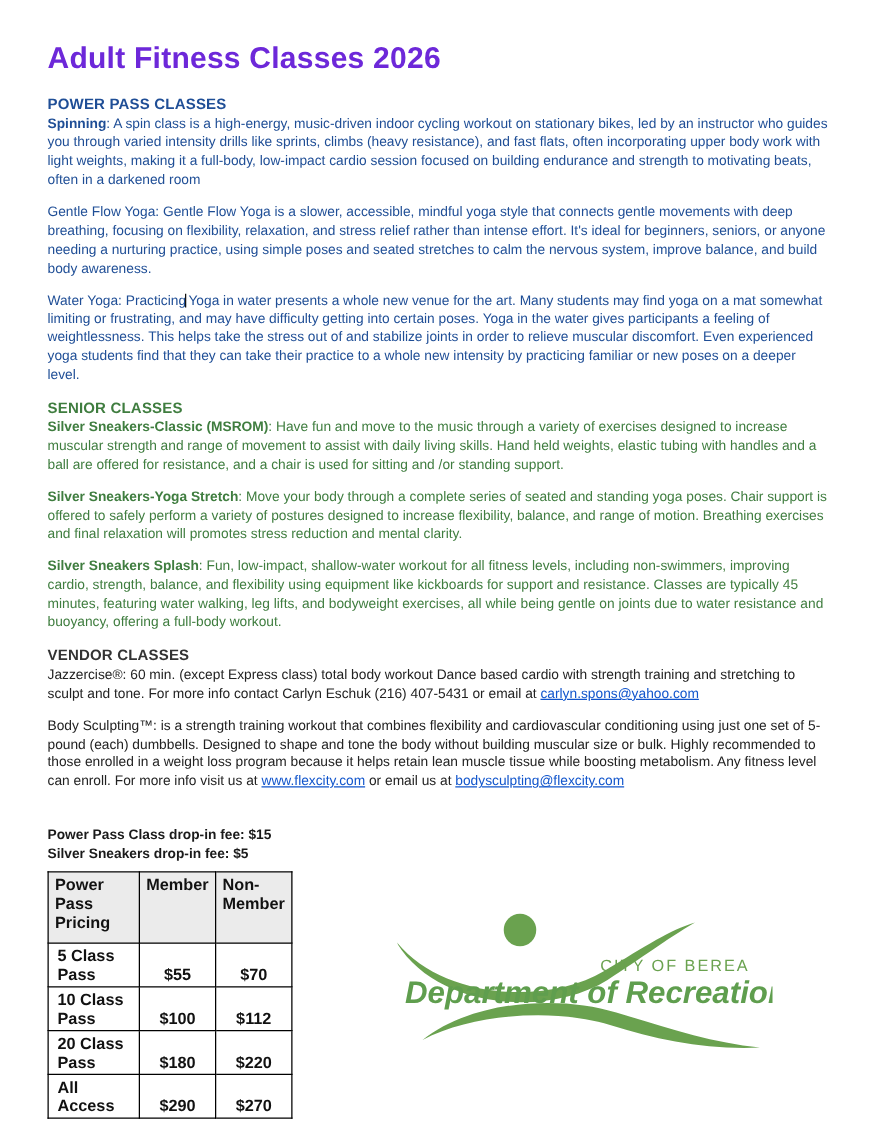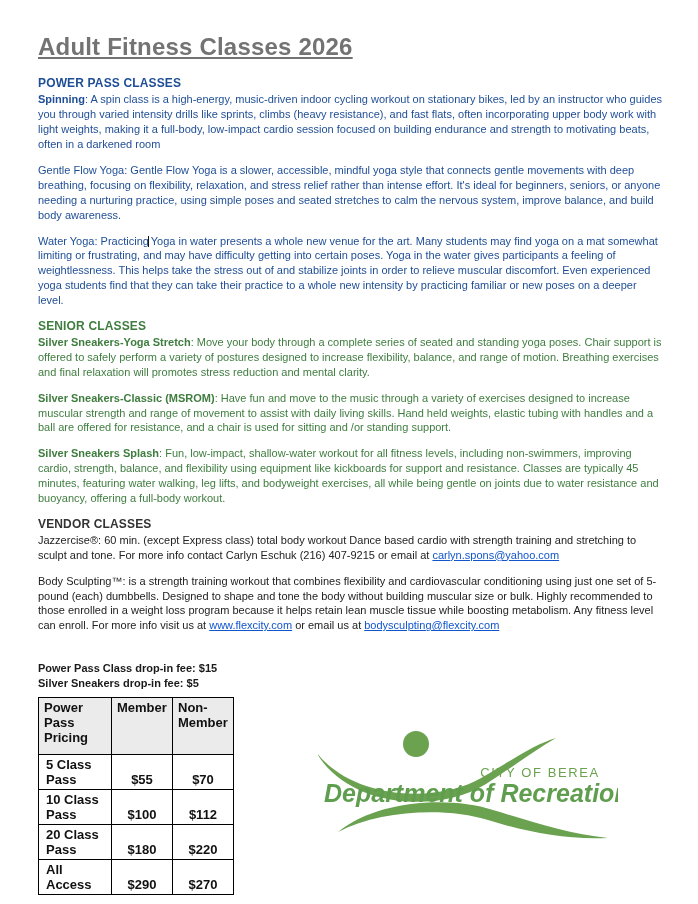--- a/index.html
+++ b/index.html
@@ -21,25 +21,24 @@
     box-sizing: border-box;
     padding: 34px 36px 0 38px;
     background: #fff;
     overflow: hidden;
   }
 
   
   .doc-title {
     font-size: 24px;
     font-weight: bold;
-    color: #737373;
+    color: #6d28d9;
     letter-spacing: 0.2px;
     margin: 0 0 16px 0;
     line-height: 1.1;
-    text-decoration: underline;
   }
 
   
   .section-heading {
     font-size: 12px;
     font-weight: bold;
     letter-spacing: 0.15px;
     margin: 0 0 2px 0;
   }
   .sec-blue  .section-heading { color: #1f4e96; }
@@ -152,37 +151,37 @@
 
     <p class="para">
       <span>Water Yoga</span><span>: Practicing</span><span class="caret"></span><span> Yoga in water presents a whole new venue for the art. Many students may find yoga on a mat somewhat limiting or frustrating, and may have difficulty getting into certain poses. Yoga in the water gives participants a feeling of weightlessness. This helps take the stress out of and stabilize joints in order to relieve muscular discomfort. Even experienced yoga students find that they can take their practice to a whole new intensity by practicing familiar or new poses on a deeper level.</span>
     </p>
   </div>
 
   <div class="section-block sec-green">
     <div class="section-heading">SENIOR CLASSES</div>
 
     <p class="para">
+      <span class="lead-bold">Silver Sneakers-Classic (MSROM)</span><span>: Have fun and move to the music through a variety of exercises designed to increase muscular strength and range of movement to assist with daily living skills. Hand held weights, elastic tubing with handles and a ball are offered for resistance, and a chair is used for sitting and /or standing support.</span>
+    </p>
+
+    <p class="para">
       <span class="lead-bold">Silver Sneakers-Yoga Stretch</span><span>: Move your body through a complete series of seated and standing yoga poses. Chair support is offered to safely perform a variety of postures designed to increase flexibility, balance, and range of motion. Breathing exercises and final relaxation will promotes stress reduction and mental clarity.</span>
-    </p>
-
-    <p class="para">
-      <span class="lead-bold">Silver Sneakers-Classic (MSROM)</span><span>: Have fun and move to the music through a variety of exercises designed to increase muscular strength and range of movement to assist with daily living skills. Hand held weights, elastic tubing with handles and a ball are offered for resistance, and a chair is used for sitting and /or standing support.</span>
     </p>
 
     <p class="para">
       <span class="lead-bold">Silver Sneakers Splash</span><span>: Fun, low-impact, shallow-water workout for all fitness levels, including non-swimmers, improving cardio, strength, balance, and flexibility using equipment like kickboards for support and resistance. Classes are typically 45 minutes, featuring water walking, leg lifts, and bodyweight exercises, all while being gentle on joints due to water resistance and buoyancy, offering a full-body workout.</span>
     </p>
   </div>
 
   <div class="section-block sec-dark">
     <div class="section-heading">VENDOR CLASSES</div>
 
     <p class="para">
-      <span>Jazzercise®</span><span>: 60 min. (except Express class) total body workout Dance based cardio with strength training and stretching to sculpt and tone. For more info contact Carlyn Eschuk (216) 407-9215 or email at </span><a class="link" href="#">carlyn.spons@yahoo.com</a>
+      <span>Jazzercise®</span><span>: 60 min. (except Express class) total body workout Dance based cardio with strength training and stretching to sculpt and tone. For more info contact Carlyn Eschuk (216) 407-5431 or email at </span><a class="link" href="#">carlyn.spons@yahoo.com</a>
     </p>
 
     <p class="para">
       <span>Body Sculpting™</span><span>: is a strength training workout that combines flexibility and cardiovascular conditioning using just one set of 5-pound (each) dumbbells. Designed to shape and tone the body without building muscular size or bulk. Highly recommended to those enrolled in a weight loss program because it helps retain lean muscle tissue while boosting metabolism. Any fitness level can enroll. For more info visit us at </span><a class="link" href="#">www.flexcity.com</a><span> or email us at </span><a class="link" href="#">bodysculpting@flexcity.com</a>
     </p>
   </div>
 
   <div class="fees">
     <div class="fee-line">Power Pass Class drop-in fee: $15</div>
     <div class="fee-line">Silver Sneakers drop-in fee: $5</div>

